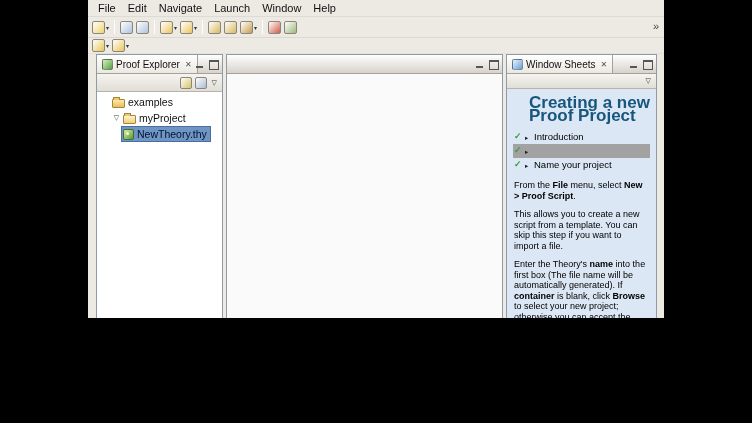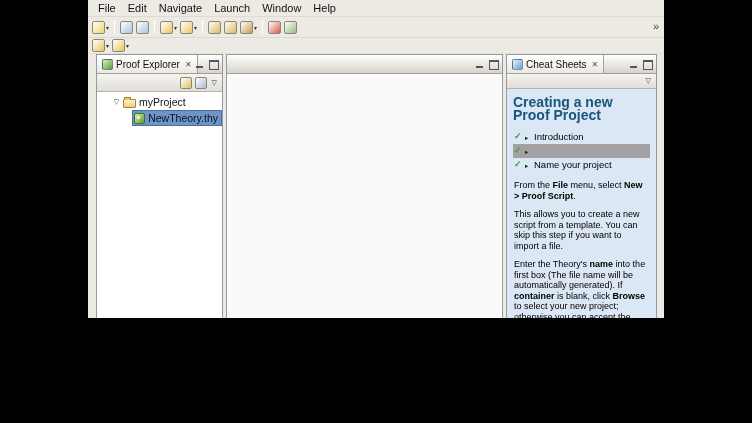--- a/index.html
+++ b/index.html
@@ -80,21 +80,21 @@
   .scroll-track { flex:1; position:relative; height:13px; }
   .scroll-thumb { position:absolute; left:0; top:1px; width:34px; height:11px;
                   background:linear-gradient(#dedbd4,#c6c3bc); border:1px solid #97938b; border-radius:2px; }
 
   
   .editor-body { flex:1; background:#fafafa; }
 
   
   .cs-body { flex:1; background:#dbe7f4; overflow:hidden; padding:5px 6px 0 6px;
              font-size:9px; line-height:10.5px; color:#000; }
-  .cs-heading { font-size:14px; line-height:13px; font-weight:bold; color:#17567d; margin:2px 0 8px 0; }
+  .cs-heading { font-size:17px; line-height:13px; font-weight:bold; color:#17567d; margin:2px 0 8px 16px; }
   .cs-step { display:flex; align-items:flex-start; padding:1px 1px; font-size:9.5px; line-height:11px; }
   .cs-step.current .cs-label { font-weight:bold; }
   .cs-step.highlighted { background:#a2a2a2; }
   .cs-check { width:11px; flex:none; color:#2f9e43; font-size:9px; font-weight:bold; }
   .cs-arrow { width:9px; flex:none; font-size:6.5px; color:#222; padding-top:1px; }
   .cs-para { margin:8px 1px; }
   .cs-para .b { font-weight:bold; }
   .cs-skip { display:flex; align-items:center; gap:4px; margin:11px 2px 2px 6px;
              color:#2b47a8; font-size:9.5px; }
   .cs-skip-ic { color:#2e8e6e; font-size:10px; font-weight:bold; }
@@ -191,28 +191,35 @@
             <span class="winbtn btn-min"></span>
             <span class="winbtn btn-max"></span>
           </div>
         </div>
         <div class="viewbar">
           <span class="vb-icon vb1"></span>
           <span class="vb-icon vb2"></span>
           <span class="vb-menu">▽</span>
         </div>
         <div class="tree">
+            <div class="tree-row" style="padding-left: 3px;">
+              <span class="expander"></span>
+              <span class="row-inner">
+                <span class="titem-icon icon-folder"></span>
+                <span class="tlabel">examples</span>
+              </span>
+            </div>
             <div class="tree-row" style="padding-left: 14px;">
               <span class="expander">▽</span>
               <span class="row-inner">
                 <span class="titem-icon icon-folder open"></span>
                 <span class="tlabel">myProject</span>
               </span>
             </div>
-            <div class="tree-row" style="padding-left: 13px; justify-content: flex-end;">
+            <div class="tree-row" style="padding-left: 13px;">
               <span class="expander"></span>
               <span class="row-inner selected">
                 <span class="titem-icon icon-theory"></span>
                 <span class="tlabel">NewTheory.thy</span>
               </span>
             </div>
           </div>
         <div class="hscroll">
           <span class="scroll-btn">◀</span>
           <div class="scroll-track">
@@ -229,21 +236,21 @@
             <span class="winbtn btn-max"></span>
           </div>
         </div>
         <div class="editor-body"></div>
       </div>
 
       <div class="panel" id="cheats-panel">
         <div class="tabstrip">
           <div class="tab">
             <span class="tab-icon cheats-tab-ic"></span>
-            <span>Cheat Sheets</span>
+            <span>Window Sheets</span>
             <span class="tab-close">✕</span>
           </div>
           <div class="winbtns">
             <span class="winbtn btn-min"></span>
             <span class="winbtn btn-max"></span>
           </div>
         </div>
         <div class="viewbar">
           <span class="vb-menu">▽</span>
         </div>

